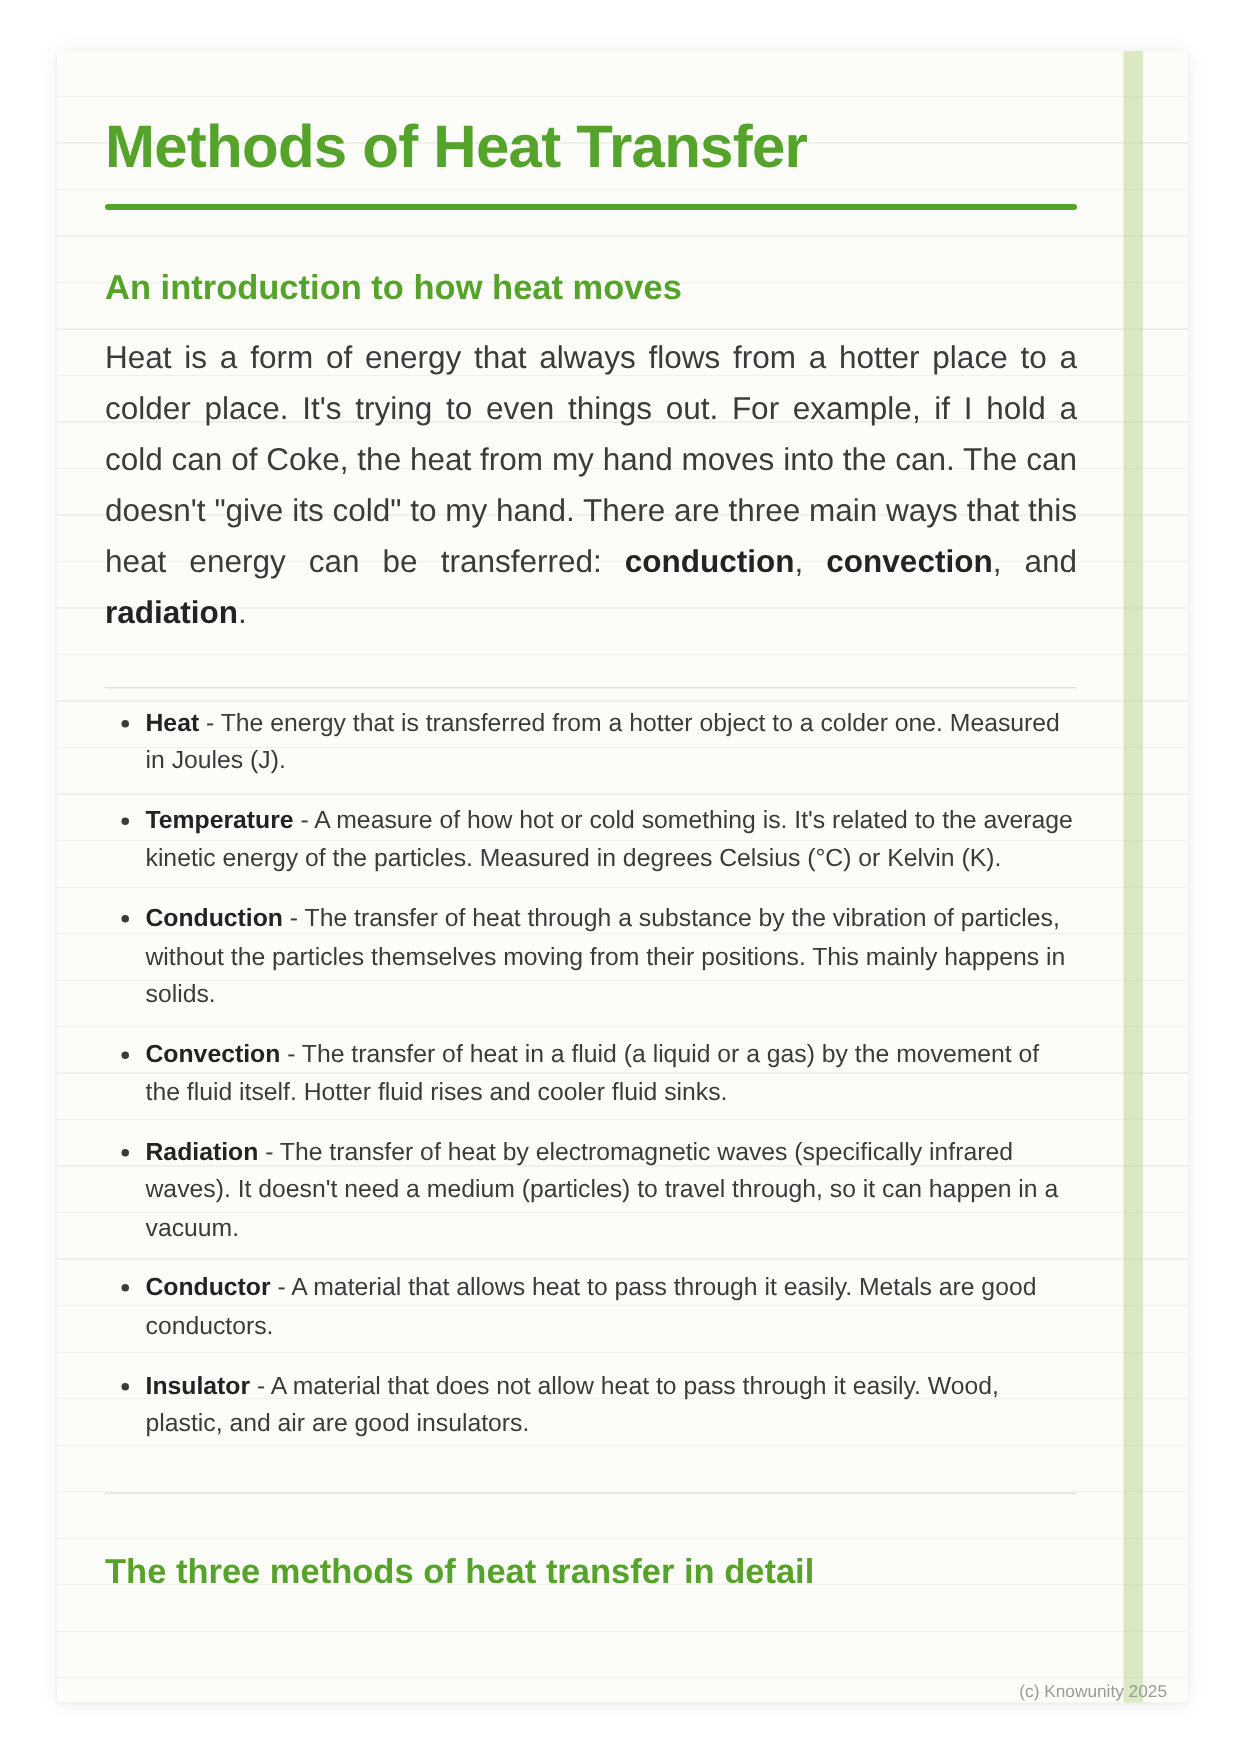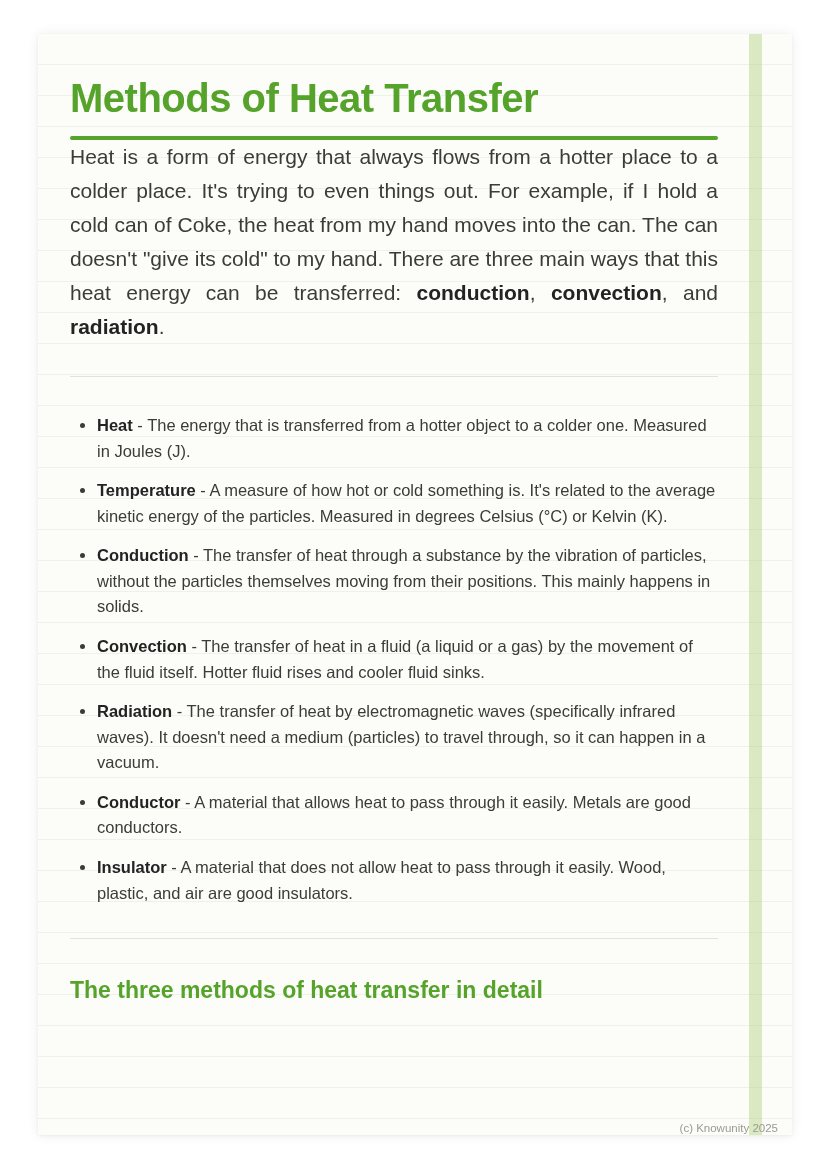--- a/index.html
+++ b/index.html
@@ -85,21 +85,21 @@
   strong {
     color: #232323;
     font-weight: 700;
   }
   hr.divider {
     border: none;
     border-top: 1px solid #e3e3dd;
     margin: 32px 0 0 0;
   }
   ul.def-list {
-    margin: 36px 0 0 0;
+    margin: 11px 0 0 0;
     padding-left: 27px;
   }
   ul.def-list li {
     font-size: 16.5px;
     line-height: 1.55;
     margin-bottom: 14px;
     color: #3b3b3a;
   }
   .last-line {
     margin-top: 22px;
@@ -117,20 +117,21 @@
 
 <div class="canvas">
   <div class="paper">
     <div class="stripe"></div>
 
     <div class="content">
 
       <h1 class="doc-title">Methods of Heat Transfer</h1>
       <div class="title-rule"></div>
 
+      <h2 class="section-heading">An introduction to how heat moves</h2>
       <p class="body-text justified"><span>Heat is a form of energy that always flows from a hotter place to a colder place. It's trying to even things out. For example, if I hold a cold can of Coke, the heat from my hand moves into the can. The can doesn't "give its cold" to my hand. There are three main ways that this heat energy can be transferred: </span><strong>conduction</strong><span>, </span><strong>convection</strong><span>, and </span><strong>radiation</strong><span>.</span></p>
 
       <hr class="divider">
 
       <ul class="def-list">
         <li><strong>Heat</strong><span> - The energy that is transferred from a hotter object to a colder one. Measured in Joules (J).</span></li>
         <li><strong>Temperature</strong><span> - A measure of how hot or cold something is. It's related to the average kinetic energy of the particles. Measured in degrees Celsius (°C) or Kelvin (K).</span></li>
         <li><strong>Conduction</strong><span> - The transfer of heat through a substance by the vibration of particles, without the particles themselves moving from their positions. This mainly happens in solids.</span></li>
         <li><strong>Convection</strong><span> - The transfer of heat in a fluid (a liquid or a gas) by the movement of the fluid itself. Hotter fluid rises and cooler fluid sinks.</span></li>
         <li><strong>Radiation</strong><span> - The transfer of heat by electromagnetic waves (specifically infrared waves). It doesn't need a medium (particles) to travel through, so it can happen in a vacuum.</span></li>

